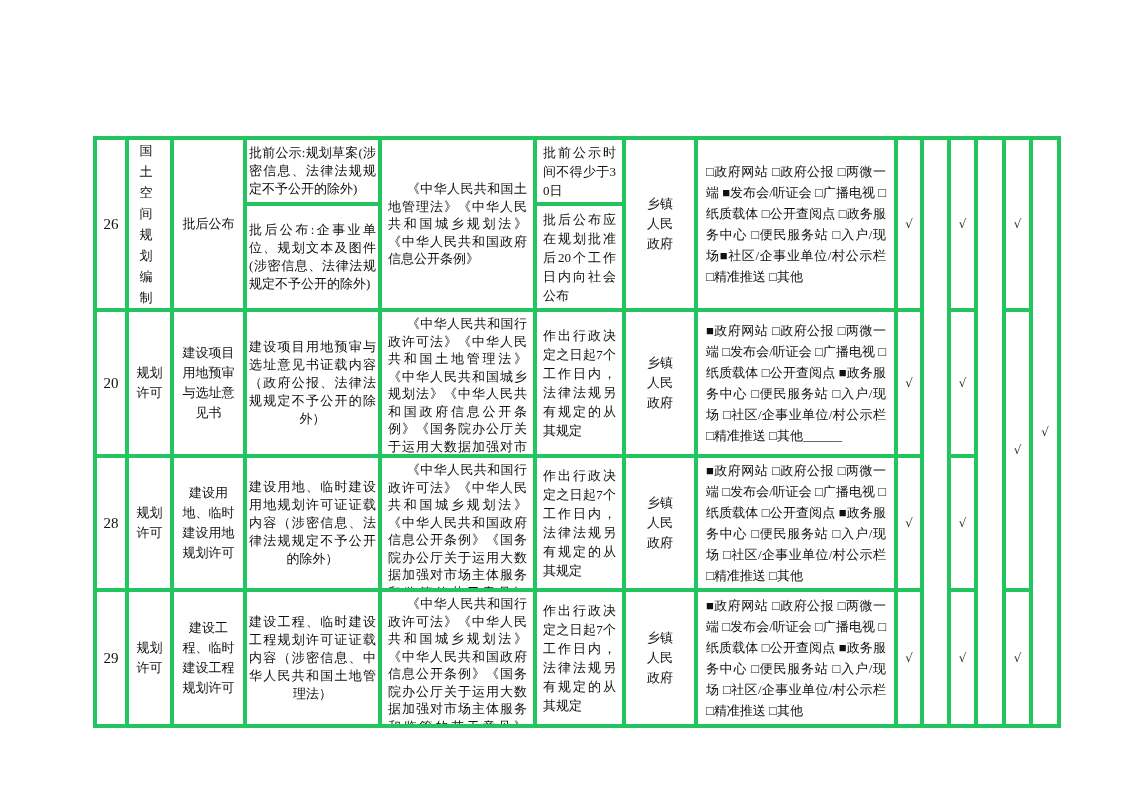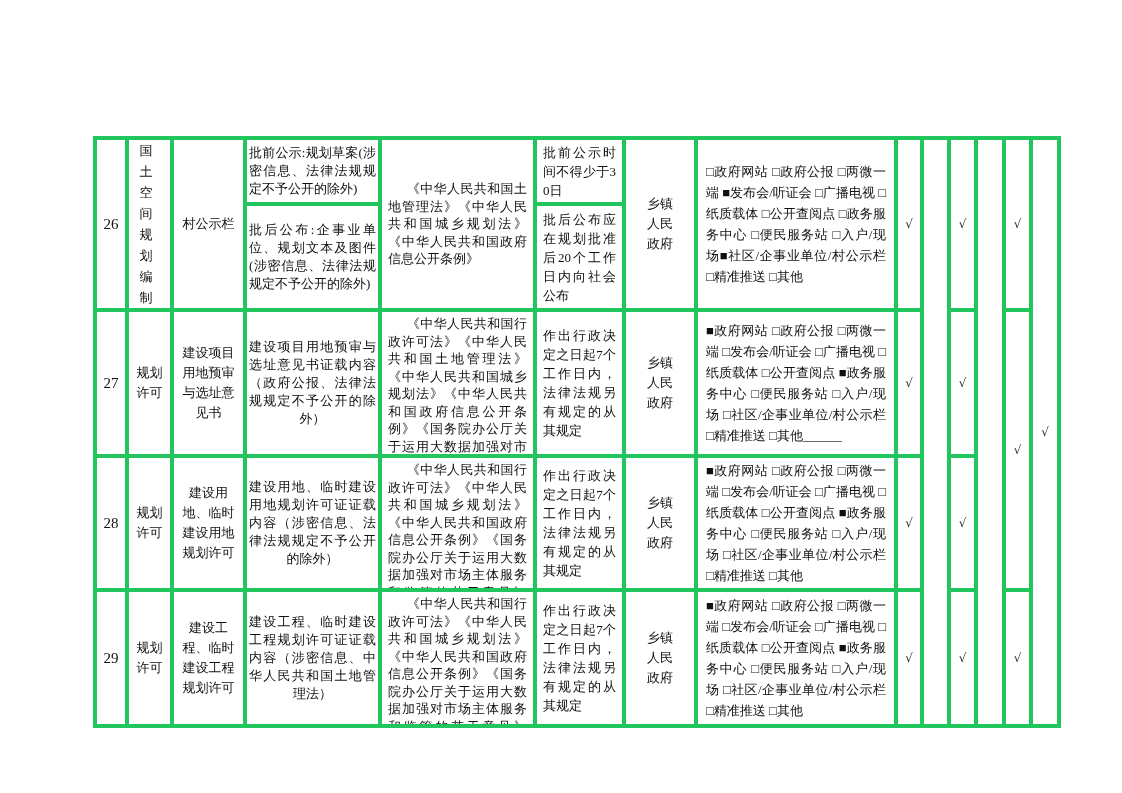--- a/index.html
+++ b/index.html
@@ -58,21 +58,21 @@
         <col style="width:27px">
       <col style="width:28px">
         <col style="width:27px">
         <col style="width:28px">
     </colgroup>
 
     <tbody>
         <tr style="height:61px">
       <td rowspan="2" class="c-seq">26</td>
       <td rowspan="2" class="c-cat spread">国土空间规划编制</td>
-      <td rowspan="2" class="c-item">村公示栏</td>
+      <td rowspan="2" class="c-item">批后公布</td>
       <td class="c-content">批前公示:规划草案(涉密信息、法律法规规定不予公开的除外)</td>
       <td rowspan="2" class="c-laws">
         <div class="laws-text">《中华人民共和国土地管理法》《中华人民共和国城乡规划法》《中华人民共和国政府信息公开条例》</div>
       </td>
       <td class="c-time">批前公示时间不得少于30日</td>
       <td rowspan="2" class="c-agency">乡镇人民政府</td>
       <td rowspan="2" class="c-chan">□政府网站 □政府公报 □两微一端 ■发布会/听证会 □广播电视 □纸质载体 □公开查阅点 □政务服务中心 □便民服务站 □入户/现场■社区/企事业单位/村公示栏 □精准推送 □其他</td>
       <td rowspan="2" class="c-chk">√</td>
       <td rowspan="5" class="c-chk"></td>
       <td rowspan="2" class="c-chk">√</td>
@@ -80,21 +80,21 @@
       <td rowspan="2" class="c-chk">√</td>
       <td rowspan="5" class="c-chk">√</td>
     </tr>
 
     <tr style="height:74px">
       <td class="c-content">批后公布:企事业单位、规划文本及图件(涉密信息、法律法规规定不予公开的除外)</td>
       <td class="c-time">批后公布应在规划批准后20个工作日内向社会公布</td>
     </tr>
 
     <tr style="height:143px">
-      <td class="c-seq">27</td>
+      <td class="c-seq">20</td>
       <td class="c-cat">规划许可</td>
       <td class="c-item">建设项目用地预审与选址意见书</td>
       <td class="c-content ctr">建设项目用地预审与选址意见书证载内容（政府公报、法律法规规定不予公开的除外）</td>
       <td class="c-laws top">
         <div class="clip h27 laws-text">《中华人民共和国行政许可法》《中华人民共和国土地管理法》《中华人民共和国城乡规划法》《中华人民共和国政府信息公开条例》《国务院办公厅关于运用大数据加强对市场主体服务和监管的若干</div>
       </td>
       <td class="c-time">作出行政决定之日起7个工作日内，法律法规另有规定的从其规定</td>
       <td class="c-agency">乡镇人民政府</td>
       <td class="c-chan">■政府网站 □政府公报 □两微一端 □发布会/听证会 □广播电视 □纸质载体 □公开查阅点 ■政务服务中心 □便民服务站 □入户/现场 □社区/企事业单位/村公示栏 □精准推送 □其他______</td>
       <td class="c-chk">√</td>

